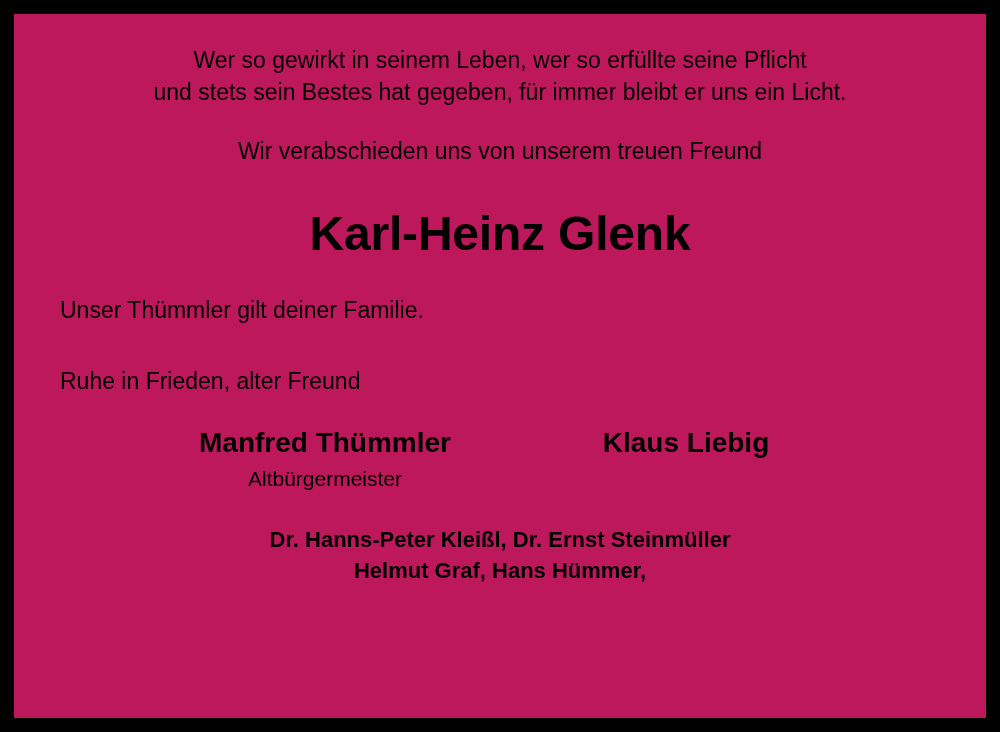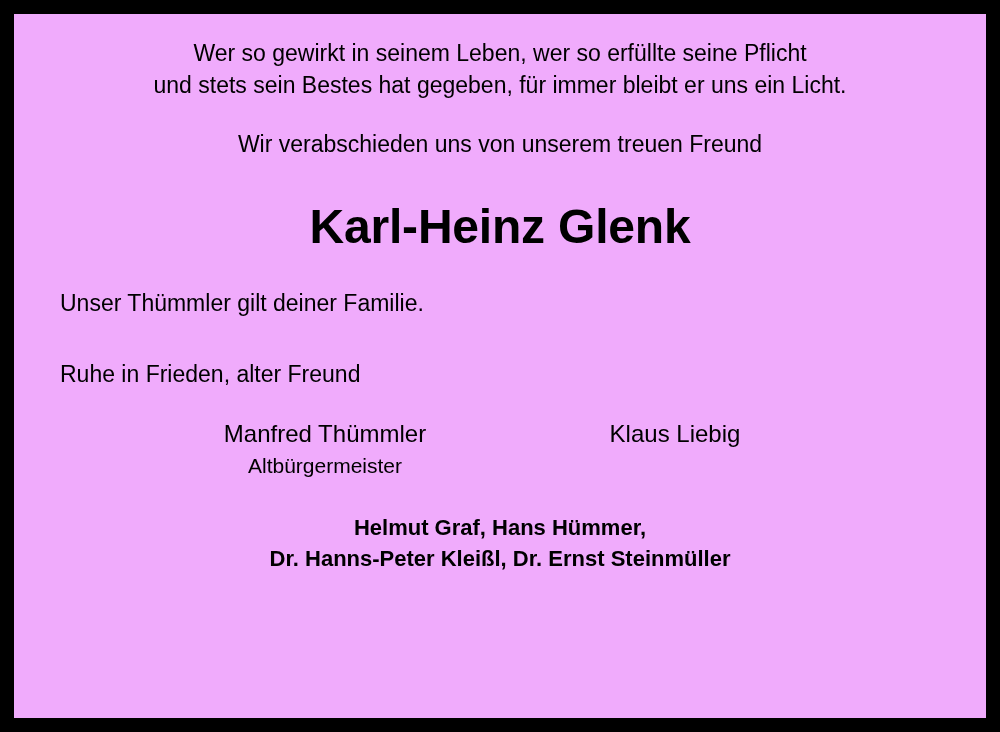--- a/index.html
+++ b/index.html
@@ -20,23 +20,23 @@
     width: 1000px;
     height: 732px;
     background: #000000;
     box-sizing: border-box;
     padding: 14px;
   }
   .obituary-card {
     position: relative;
     width: 100%;
     height: 100%;
-    background: #f0abfc;
+    background: #be185d;
     box-sizing: border-box;
-    padding: 18px 46px 20px 46px;
+    padding: 25px 46px 20px 46px;
     display: flex;
     flex-direction: column;
   }
   .verse {
     text-align: center;
     font-size: 23px;
     line-height: 1.38;
     color: #000000;
     margin-top: 6px;
   }
@@ -82,22 +82,22 @@
     display: flex;
     justify-content: center;
     gap: 120px;
     margin-top: 30px;
   }
   .signer {
     text-align: center;
     min-width: 230px;
   }
   .signer-name {
-    font-size: 24px;
-    font-weight: normal;
+    font-size: 28px;
+    font-weight: bold;
     color: #000000;
     line-height: 1.3;
   }
   .signer-role {
     font-size: 21px;
     color: #000000;
     line-height: 1.45;
     margin-top: 2px;
   }
   .others {
@@ -138,18 +138,18 @@
       <div class="signer">
         <div class="signer-name">Manfred Thümmler</div>
         <div class="signer-role">Altbürgermeister</div>
       </div>
       <div class="signer">
         <div class="signer-name">Klaus Liebig</div>
       </div>
     </div>
 
     <div class="others">
+      <span class="others-line">Dr. Hanns-Peter Kleißl, Dr. Ernst Steinmüller</span>
       <span class="others-line">Helmut Graf, Hans Hümmer,</span>
-      <span class="others-line">Dr. Hanns-Peter Kleißl, Dr. Ernst Steinmüller</span>
     </div>
 
   </div>
 </div>
 
 </body></html>

